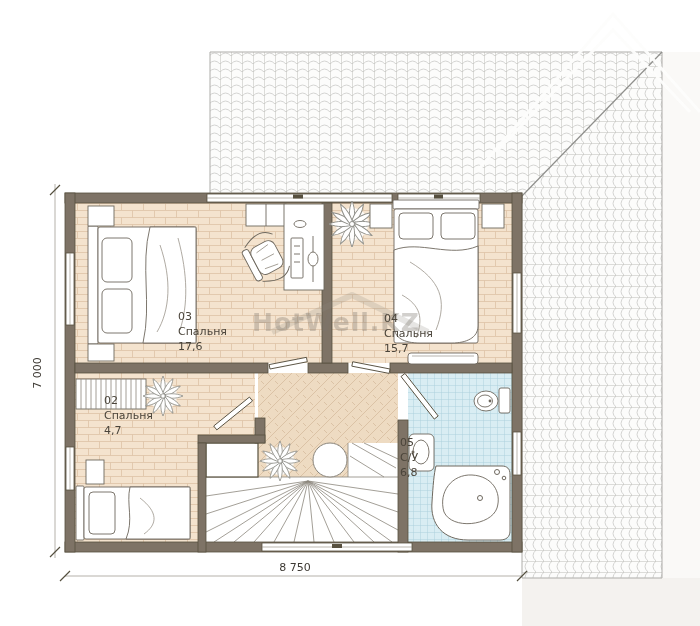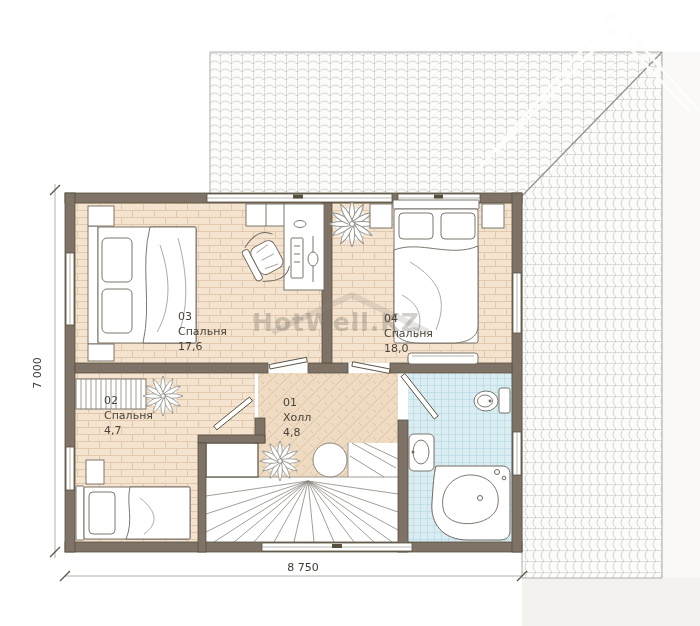--- a/index.html
+++ b/index.html
@@ -227,29 +227,29 @@
 <div class="wm-text">HotWell.KZ</div>
 
 <div class="lbl" style="left:178px;top:309px">
   <span>03</span>
   <span>Спальня</span>
   <span>17,6</span>
 </div>
 <div class="lbl" style="left:384px;top:311px">
   <span>04</span>
   <span>Спальня</span>
-  <span>18,0</span>
+  <span>15,7</span>
 </div>
 <div class="lbl" style="left:104px;top:393px">
   <span>02</span>
   <span>Спальня</span>
   <span>4,7</span>
 </div>
-<div class="lbl" style="left:283px;top:395px">
-  <span>01</span>
-  <span>Холл</span>
-  <span>4,8</span>
+<div class="lbl" style="left:400px;top:435px">
+  <span>05</span>
+  <span>С/У</span>
+  <span>6,8</span>
 </div>
 
 <div class="dim vert" style="left:-12px;top:366px">7 000</div>
-<div class="dim" style="left:253px;top:561px">8 750</div>
+<div class="dim" style="left:245px;top:561px">8 750</div>
 
 </div>
 
 </body></html>

